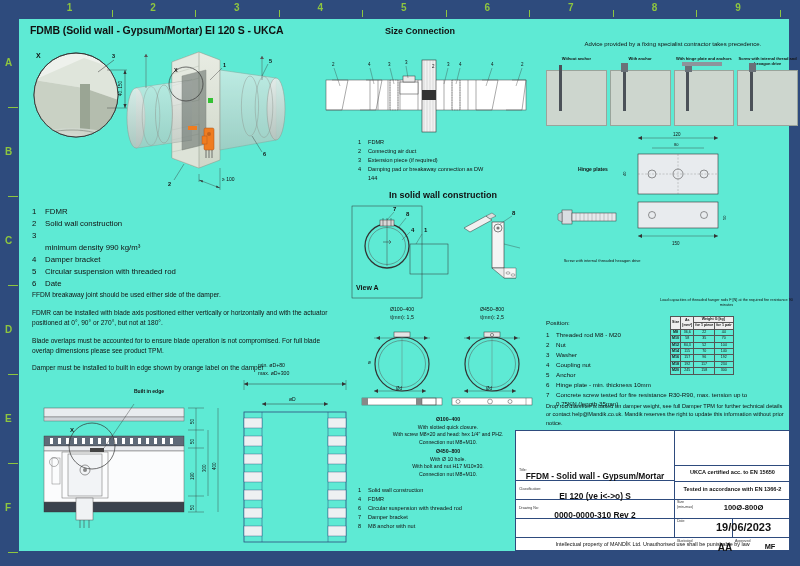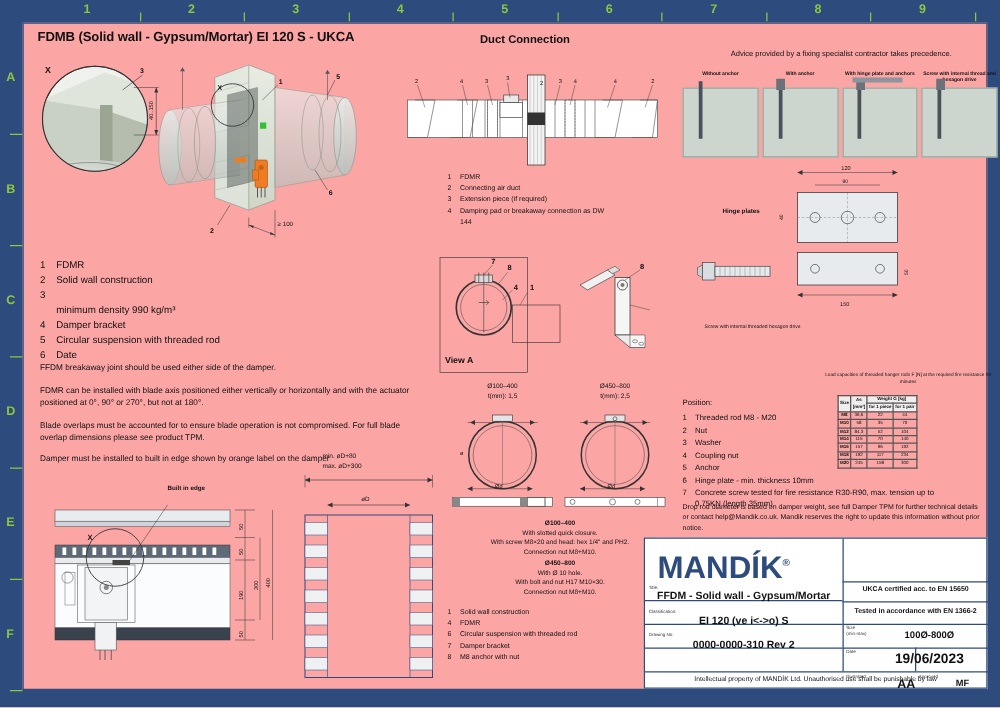--- a/index.html
+++ b/index.html
@@ -1,18 +1,18 @@
 <!DOCTYPE html>
 <html><head>
 <meta charset="utf-8">
 <style>
   html,body{margin:0;padding:0;background:#fff;}
   body{width:800px;height:566px;overflow:hidden;font-family:"Liberation Sans",sans-serif;}
   .sheet{position:relative;width:800px;height:566px;background:#2e4b7d;}
-  .paper{position:absolute;left:18px;top:18px;right:10px;bottom:14px;background:#fca5a5;}
+  .paper{position:absolute;left:18px;top:18px;right:10px;bottom:14px;background:#5eead4;}
   .ruler-num{position:absolute;color:#8ec63f;font-size:10px;font-weight:700;}
   .ruler-tick{position:absolute;background:#8ec63f;}
   .ruler-letter{position:absolute;color:#8ec63f;font-size:10px;font-weight:700;}
   .inner-border{position:absolute;left:0;top:0;right:0;bottom:0;border:1px solid #2e4b7d;}
 
   .title-main{position:absolute;font-size:10.5px;font-weight:700;color:#111;letter-spacing:-0.1px;}
   .sec-title{position:absolute;font-size:9px;font-weight:700;color:#111;text-align:center;}
   .legend{position:absolute;font-size:7.8px;color:#111;line-height:1.55;}
   .legend .row{display:flex;}
   .legend .num{width:13px;flex:none;}
@@ -312,21 +312,21 @@
         <rect x="88" y="40" width="18" height="10"></rect>
           <rect x="88" y="58" width="18" height="10"></rect>
         <rect x="88" y="76" width="18" height="10"></rect>
           <rect x="88" y="94" width="18" height="10"></rect>
         <rect x="88" y="112" width="18" height="10"></rect>
           <rect x="88" y="130" width="18" height="10"></rect>
         <rect x="88" y="148" width="18" height="10"></rect>
       </g>
     </svg>
 
-    <div class="sec-title" style="left:322px;top:8px;width:160px;">Duct Connection</div>
+    <div class="sec-title" style="left:322px;top:8px;width:160px;">Size Connection</div>
 
     <svg style="position:absolute;left:308px;top:38px;" width="200" height="80" viewBox="0 0 200 80">
       <rect x="0" y="24" width="200" height="30" fill="#fff" stroke="#444" stroke-width="0.5"></rect>
 
       <rect x="96" y="4" width="14" height="72" fill="#f2f2f2" stroke="#333" stroke-width="0.6"></rect>
       <g stroke="#999" stroke-width="0.3">
         <line x1="98" y1="4" x2="98" y2="76"></line>
           <line x1="101" y1="4" x2="101" y2="76"></line>
         <line x1="104" y1="4" x2="104" y2="76"></line>
           <line x1="107" y1="4" x2="107" y2="76"></line>
@@ -398,20 +398,21 @@
         <div class="row">
           <span class="num">4</span>
           <span>Damping pad or breakaway connection as DW</span>
         </div>
         <div class="row">
           <span class="num"></span>
           <span>144</span>
         </div>
       </div>
 
+    <div class="sec-title" style="left:330px;top:172px;width:190px;">In solid wall construction</div>
 
     <svg style="position:absolute;left:332px;top:186px;" width="100" height="96" viewBox="0 0 100 96">
       <rect x="2" y="2" width="70" height="92" fill="none" stroke="#333" stroke-width="0.5"></rect>
       <circle cx="37" cy="42" r="22" fill="none" stroke="#333" stroke-width="1.3"></circle>
       <circle cx="37" cy="42" r="18.5" fill="none" stroke="#555" stroke-width="0.5"></circle>
       <rect x="30" y="16" width="14" height="6" fill="#d8d8d8" stroke="#333" stroke-width="0.5"></rect>
       <g stroke="#333" stroke-width="0.5">
           <line x1="33" y1="14" x2="33" y2="22"></line>
           <line x1="37" y1="14" x2="37" y2="22"></line>
           <line x1="41" y1="14" x2="41" y2="22"></line>
@@ -713,21 +714,20 @@
       <div class="line" style="left:0;top:68px;width:158px;height:1px;"></div>
       <div class="line" style="left:0;top:87px;width:158px;height:1px;"></div>
       <div class="line" style="left:0;top:106px;width:275px;height:1px;"></div>
       <div class="line" style="left:158px;top:0;width:1px;height:106px;"></div>
       <div class="line" style="left:158px;top:34px;width:117px;height:1px;"></div>
       <div class="line" style="left:158px;top:50px;width:117px;height:1px;"></div>
       <div class="line" style="left:158px;top:68px;width:117px;height:1px;"></div>
       <div class="line" style="left:158px;top:87px;width:117px;height:1px;"></div>
       <div class="line" style="left:216px;top:87px;width:1px;height:19px;"></div>
 
-      <div class="brand"><span>MANDÍK</span><span class="reg">®</span></div>
 
       <div class="addr" id="tbCompany" style="left:164px;top:5px;"></div>
       <div class="addr addr-r" id="tbAddress" style="right:5px;top:5px;"></div>
 
       <div class="fl" style="left:3px;top:37px;">Title:</div>
       <div class="fv" style="left:0;top:40px;width:158px;">FFDM - Solid wall - Gypsum/Mortar</div>
       <div class="fl" style="left:3px;top:56px;">Classification:</div>
       <div class="fv" style="left:0;top:60px;width:158px;">EI 120 (ve i&lt;-&gt;o) S</div>
       <div class="fl" style="left:3px;top:75px;">Drawing No:</div>
       <div class="fv" style="left:0;top:79px;width:158px;">0000-0000-310  Rev  2</div>

